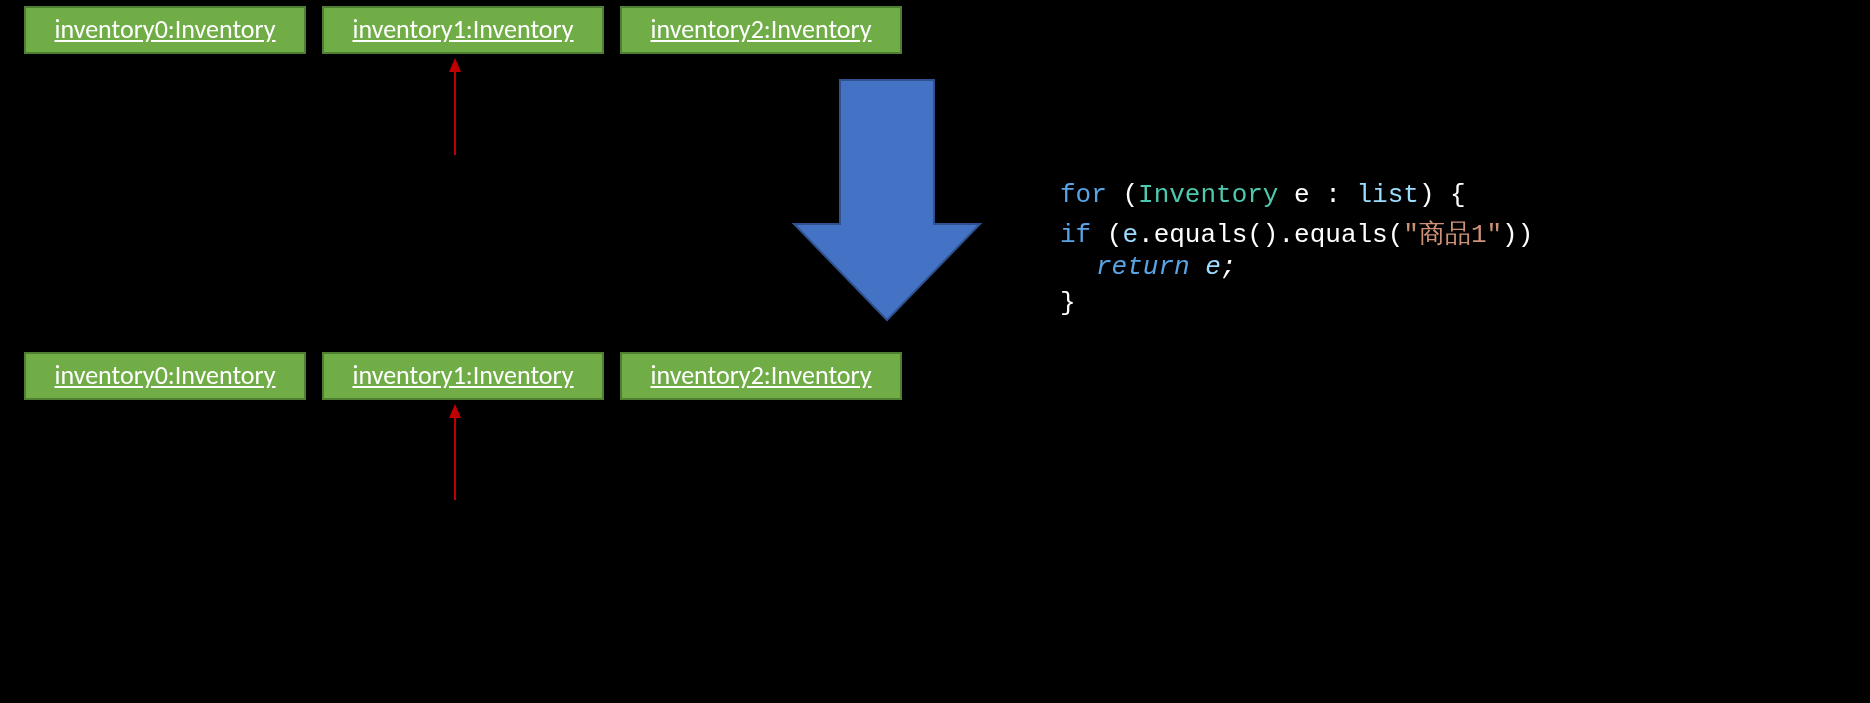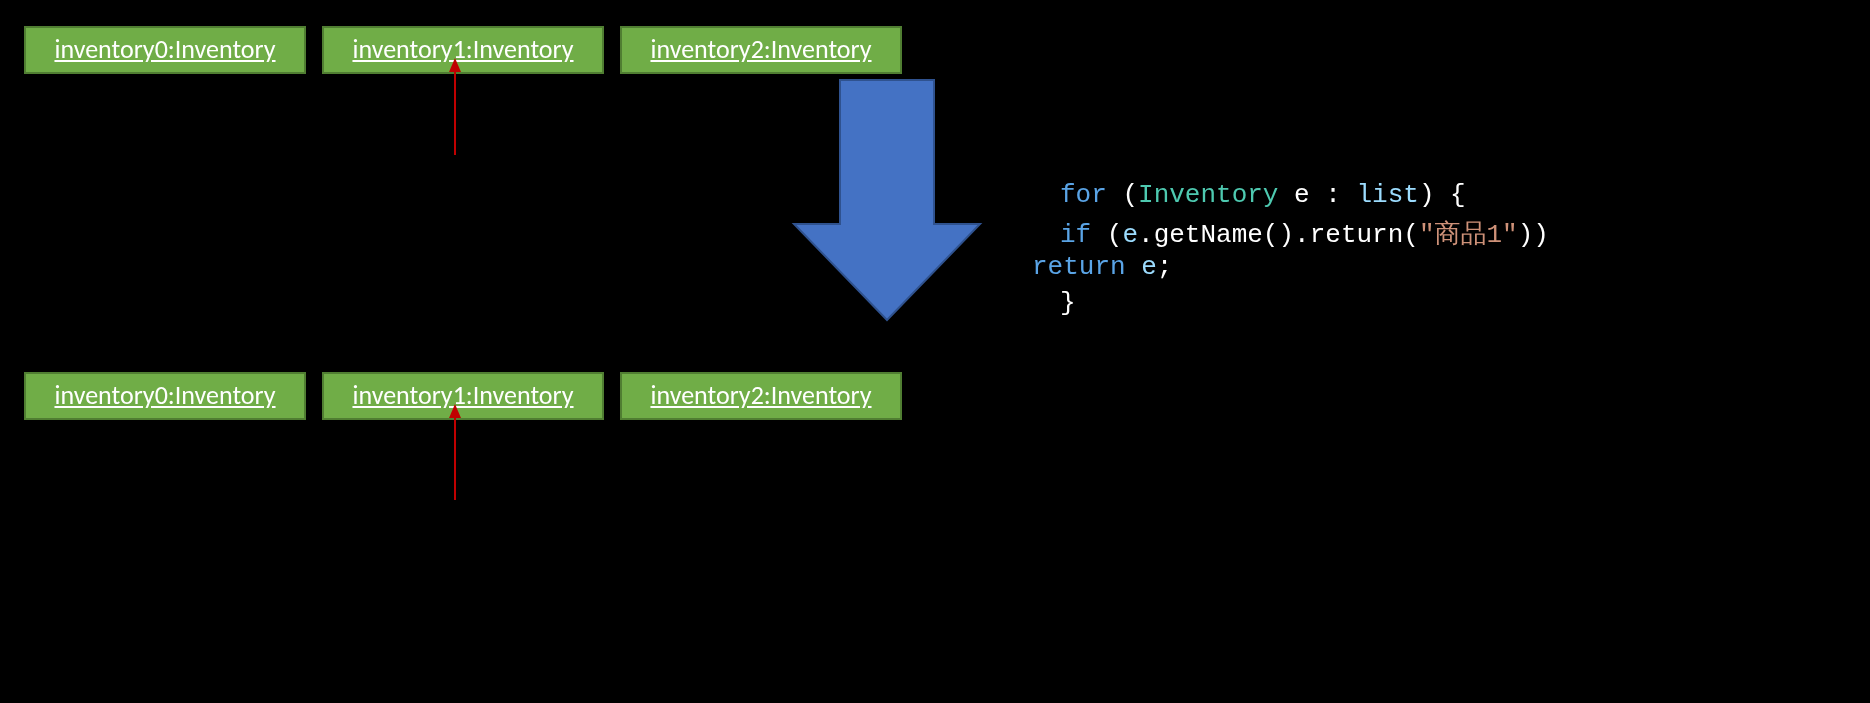--- a/index.html
+++ b/index.html
@@ -25,21 +25,20 @@
     color: #fff;
     font-size: 26px;
     line-height: 1.2;
     text-align: left;
     text-decoration: underline;
     display: flex;
     align-items: center;
     justify-content: center;
     padding: 6px 4px;
     white-space: nowrap;
-    margin-top: 20px;
   }
   .code {
     position: absolute;
     font-family: "Consolas", "Courier New", monospace;
     font-size: 26px;
     color: #fff;
     white-space: nowrap;
     text-align: center;
   }
   .kw   { color: #5aa4e6; }
@@ -77,23 +76,23 @@
     <span>inventory1:Inventory</span>
   </div>
   <div class="uml-obj" style="left:620px; top:352px; width:282px; height:48px;">
     <span>inventory2:Inventory</span>
   </div>
 
   <div class="code" style="left:1060px; top:180px;">
     <span class="kw">for</span><span> (</span><span class="type">Inventory</span><span> e : </span><span class="var">list</span><span>) {</span>
   </div>
   <div class="code" style="left:1060px; top:216px;">
-    <span>    </span><span class="kw">if</span><span> (</span><span class="var">e</span><span>.getName().return(</span><span class="str">"商品1"</span><span>))</span>
+    <span>    </span><span class="kw">if</span><span> (</span><span class="var">e</span><span>.equals().equals(</span><span class="str">"商品1"</span><span>))</span>
   </div>
-  <div class="code" style="left:1032px; top:252px;">
+  <div class="code" style="left:1096px; top:252px;font-style:italic;">
     <span>        </span><span class="kw">return</span><span> </span><span class="var">e</span><span>;</span>
   </div>
   <div class="code" style="left:1060px; top:288px;">
     <span>}</span>
   </div>
 
   <div style="position:absolute; left:859px; top:166px; font-size:28px; color:#fff;">
     <span>list</span>
   </div>
 

